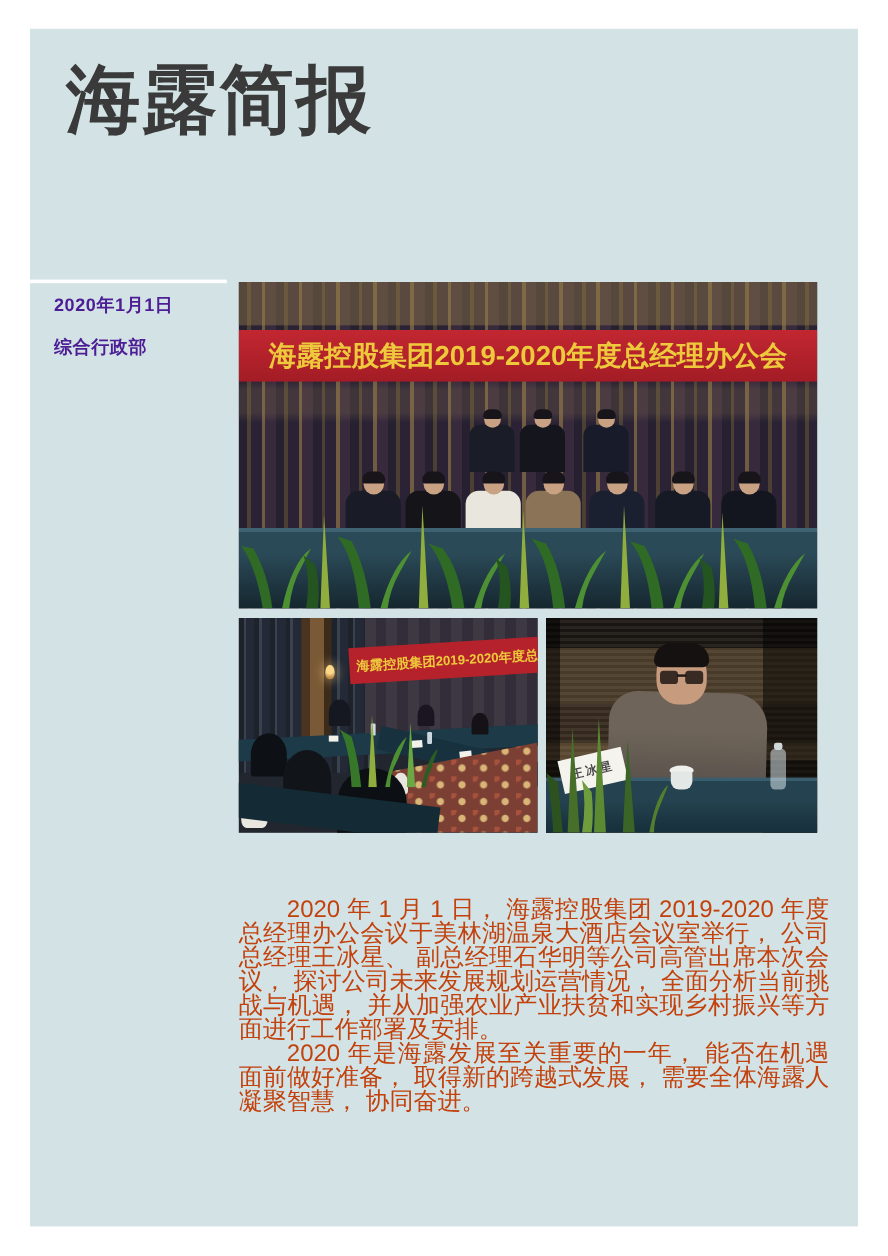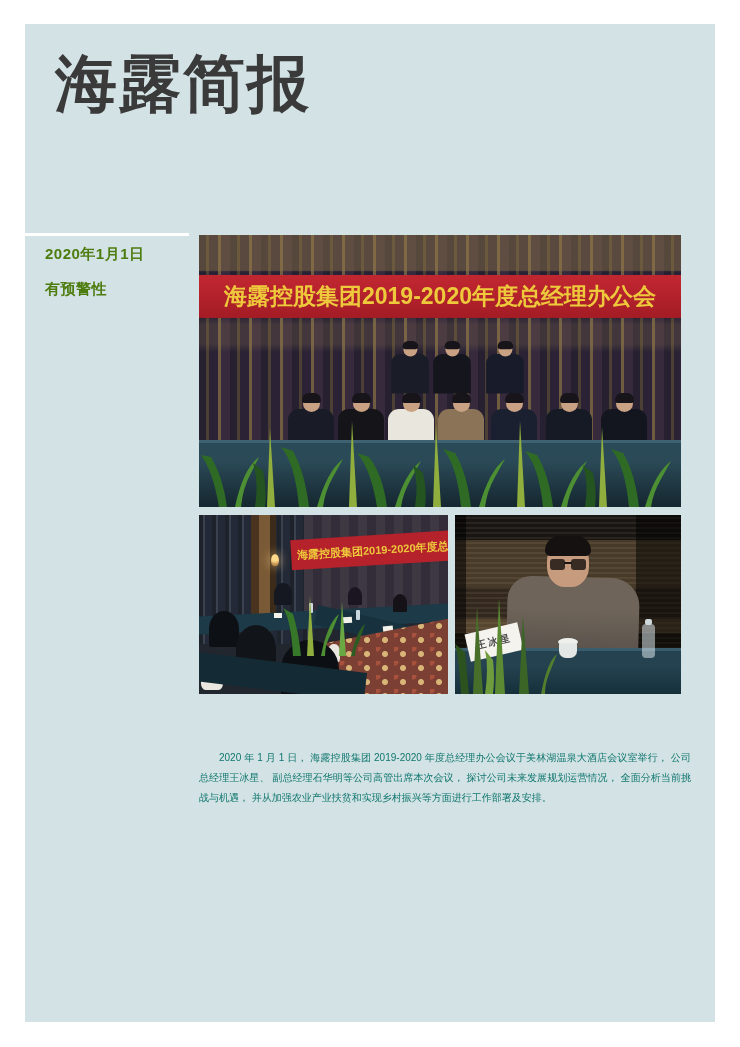--- a/index.html
+++ b/index.html
@@ -7,21 +7,21 @@
   .page{position:relative;width:740px;height:1047px;background:#ffffff;overflow:hidden;}
   .panel{position:absolute;left:25px;top:24px;width:690px;height:998px;background:#d3e2e4;overflow:hidden;}
 
   
   .masthead{position:absolute;left:30px;top:24px;display:flex;align-items:flex-end;gap:46px;}
   .nl-title{margin:0;font-size:62px;line-height:1.15;font-weight:bold;color:#3a3a3a;letter-spacing:2px;}
   .nl-issue{font-size:26px;font-weight:bold;color:#3a3a3a;margin-left:12px;margin-bottom:10px;letter-spacing:1px;}
 
   
   .side-rule{position:absolute;left:0;top:209px;width:164px;height:3px;background:#ffffff;}
-  .meta-date,.meta-dept{position:absolute;left:20px;font-size:15px;font-weight:bold;color:#4d7c0f;letter-spacing:.5px;}
+  .meta-date,.meta-dept{position:absolute;left:20px;font-size:15px;font-weight:bold;color:#4c1d95;letter-spacing:.5px;}
   .meta-date{top:221px;}
   .meta-dept{top:256px;}
 
   
   figure{margin:0;}
   .photo{position:absolute;overflow:hidden;}
 
   
   .main-photo{left:174px;top:211px;width:482px;height:272px;
     background:
@@ -94,36 +94,36 @@
   .rp-cup{position:absolute;left:102px;bottom:34px;width:22px;height:22px;z-index:6;}
   .rp-cup .lid{position:absolute;left:1px;top:0;width:20px;height:8px;border-radius:50%;background:#eef0ee;}
   .rp-cup .cupbody{position:absolute;left:2px;top:5px;width:18px;height:15px;border-radius:2px 2px 7px 7px;background:#e3e8e6;}
   .rp-bottle{position:absolute;right:26px;bottom:36px;width:13px;height:34px;border-radius:4px;
     background:rgba(215,228,234,.55);z-index:6;}
   .rp-bottle::before{content:"";position:absolute;left:3px;top:-5px;width:7px;height:6px;background:#cfd8da;border-radius:2px;}
   .rp-leaves{position:absolute;left:0;bottom:0;width:120px;height:96px;z-index:7;}
 
   
   .headline{position:absolute;left:174px;top:684px;margin:0;font-size:21px;font-weight:bold;color:#1b7590;letter-spacing:.5px;}
-  .article-body{position:absolute;left:174px;top:724px;width:492px;font-size:10px;line-height:20px;color:#0f766e;text-align:justify;}
+  .article-body{position:absolute;left:174px;top:724px;width:492px;font-size:20px;line-height:20px;color:#c2410c;text-align:justify;}
   .article-body p{margin:0;text-indent:2em;}
 </style>
 </head>
 <body>
 
 <div class="page">
   <div class="panel">
 
     <header class="masthead">
       <h1 class="nl-title">海露简报</h1>
     </header>
 
     <div class="side-rule"></div>
     <div class="meta-date">2020年1月1日</div>
-    <div class="meta-dept">有预警性</div>
+    <div class="meta-dept">综合行政部</div>
 
     <figure class="photo main-photo">
       <div class="mp-banner">海露控股集团2019-2020年度总经理办公会</div>
 
       <div class="person standing" style="--b:#1a1d28;left:188px">
           <div class="head"></div>
           <div class="torso"></div>
         </div>
       <div class="person standing" style="--b:#15161d;left:230px">
           <div class="head"></div>
@@ -258,16 +258,17 @@
         <path d="M64 96 L68 18 L74 96 Z" fill="#3a6526"></path>
         <path d="M6 96 Q4 60 0 46 L10 54 Q12 76 14 96 Z" fill="#2c5220"></path>
         <path d="M86 96 Q92 64 102 56 L94 76 Q90 86 90 96 Z" fill="#527e2e"></path>
         <path d="M30 96 Q34 70 30 52 L38 62 Q40 80 38 96 Z" fill="#6f9c3c"></path>
       </svg>
     </figure>
 
 
     <div class="article-body">
       <p>2020 年 1 月 1 日， 海露控股集团 2019-2020 年度总经理办公会议于美林湖温泉大酒店会议室举行， 公司总经理王冰星、 副总经理石华明等公司高管出席本次会议， 探讨公司未来发展规划运营情况， 全面分析当前挑战与机遇， 并从加强农业产业扶贫和实现乡村振兴等方面进行工作部署及安排。</p>
+      <p>2020 年是海露发展至关重要的一年， 能否在机遇面前做好准备， 取得新的跨越式发展， 需要全体海露人凝聚智慧， 协同奋进。</p>
     </div>
 
   </div>
 </div>
 
 </body></html>

